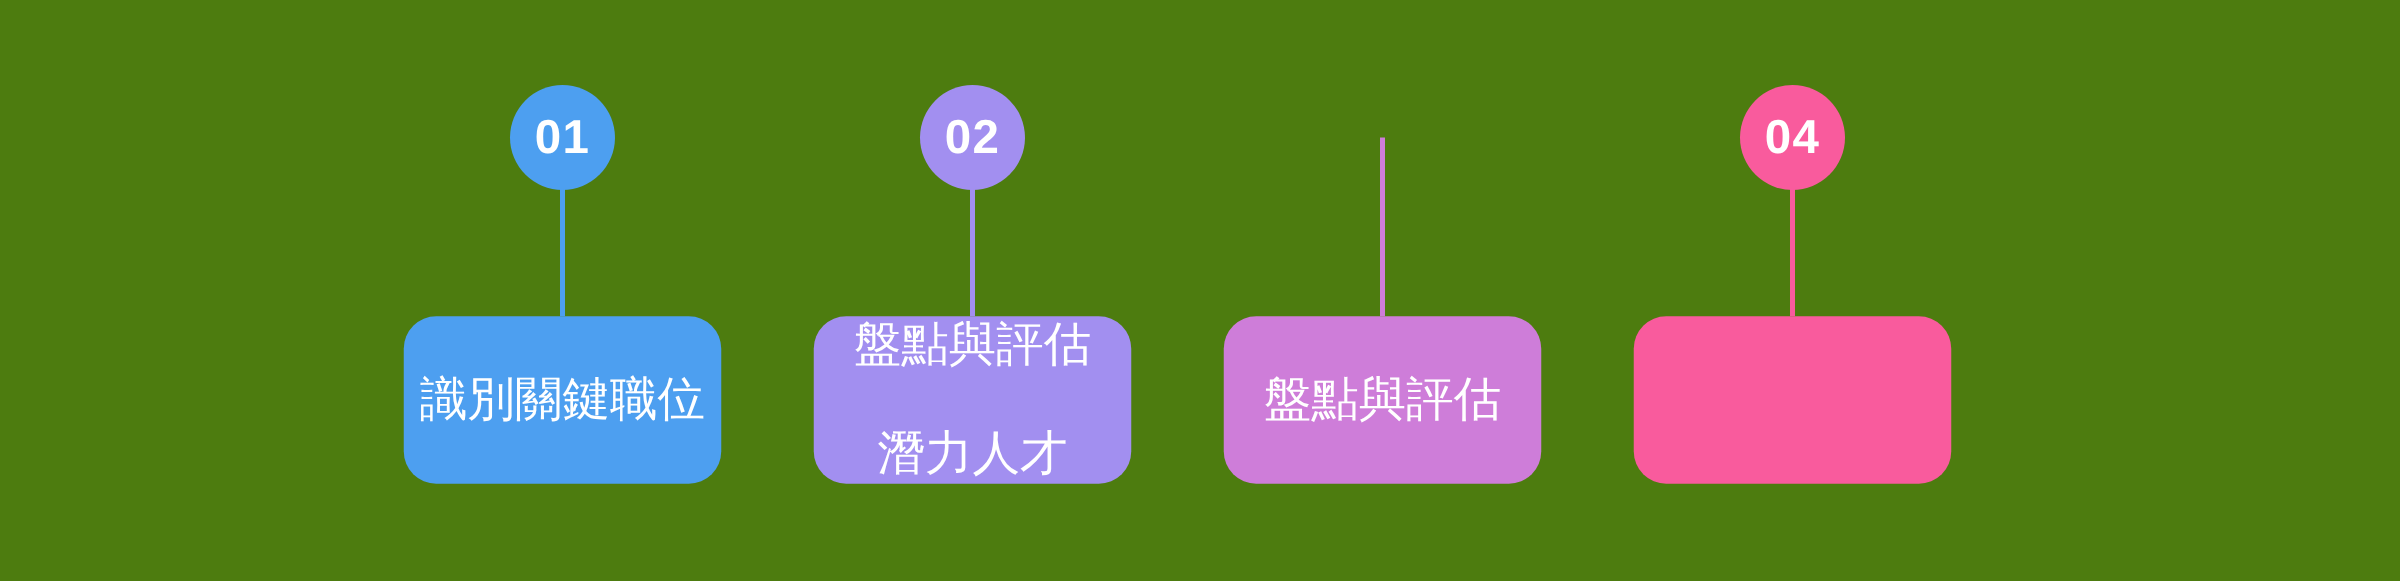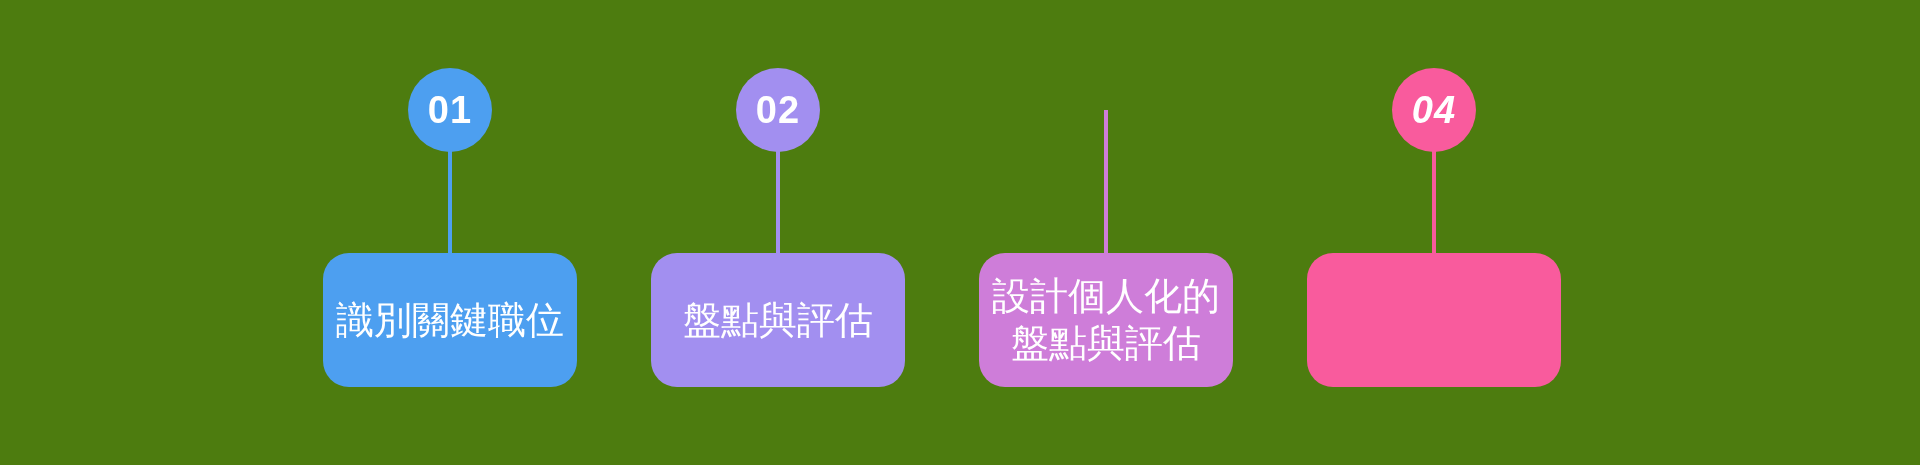--- a/index.html
+++ b/index.html
@@ -18,21 +18,21 @@
   }
   .step {
     position: absolute;
     top: 0;
     width: 254px;
     height: 465px;
   }
   .step-1 { left: 323px; }
   .step-2 { left: 651px; }
   .step-3 { left: 979px; }
-  .step-4 { left: 1307px; font-style: italic; }
+  .step-4 { left: 1307px; }
 
   .connector {
     position: absolute;
     top: 110px;
     left: 50%;
     transform: translateX(-50%);
     width: 4px;
     height: 143px;
     z-index: 1;
   }
@@ -92,27 +92,27 @@
     </div>
   </div>
 
   <div class="step step-2">
     <div class="connector" style="background-color: rgb(162, 143, 240);"></div>
     <div class="circle" style="background-color: rgb(162, 143, 240);">
       <span class="num">02</span>
     </div>
     <div class="label-box" style="background-color: rgb(162, 143, 240); gap: 40px;">
       <div class="line">盤點與評估</div>
+      <div class="line">潛力人才</div>
     </div>
   </div>
 
   <div class="step step-3">
     <div class="connector" style="background-color: rgb(206, 125, 217);"></div>
     <div class="label-box" style="background-color: rgb(206, 125, 217);">
-      <div class="line">設計個人化的</div>
       <div class="line">盤點與評估</div>
     </div>
   </div>
 
   <div class="step step-4">
     <div class="connector" style="background-color: rgb(249, 91, 157);"></div>
     <div class="circle" style="background-color: rgb(249, 91, 157);">
       <span class="num">04</span>
     </div>
     <div class="label-box" style="background-color: rgb(249, 91, 157);">

